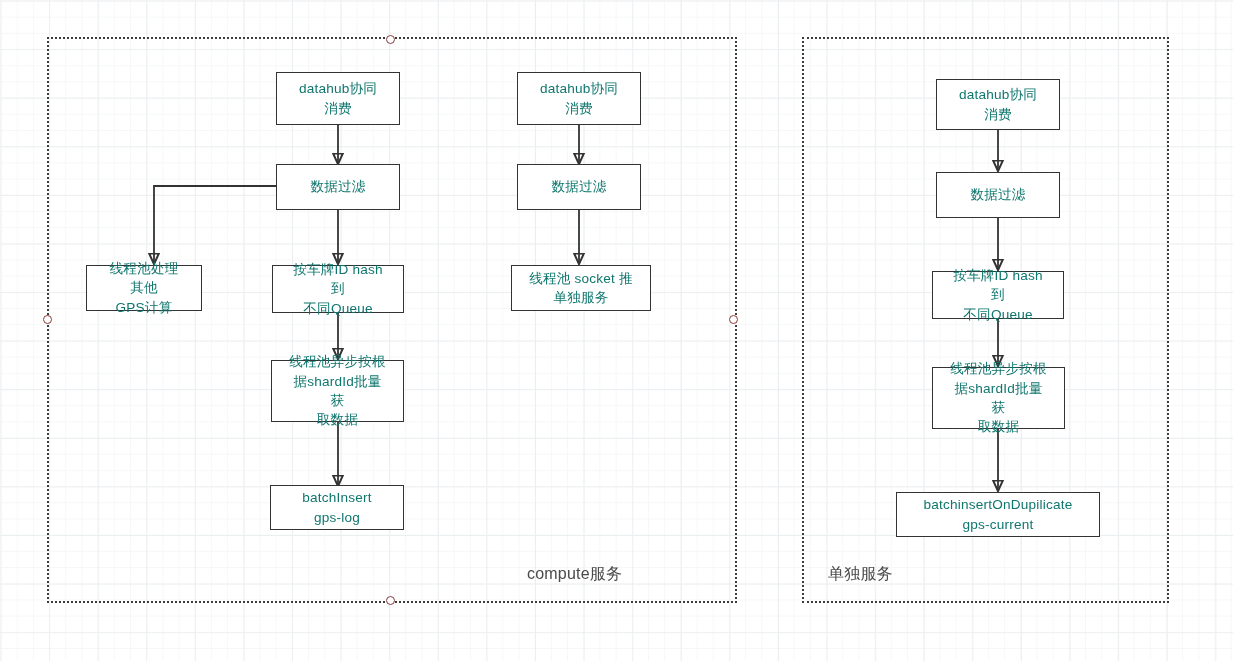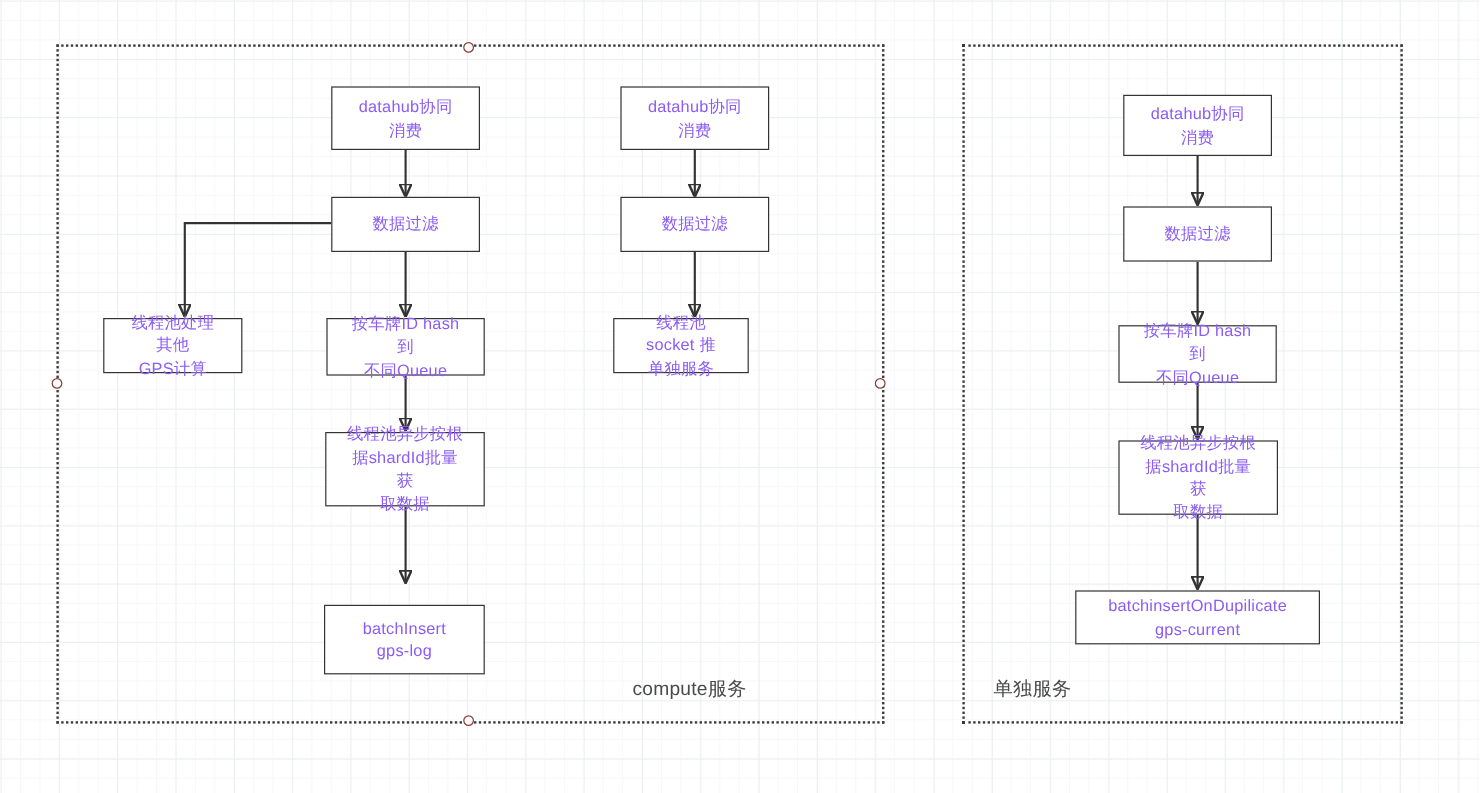--- a/index.html
+++ b/index.html
@@ -52,21 +52,21 @@
     background: #ffffff;
     box-sizing: border-box;
   }
 
   
   .node {
     position: absolute;
     box-sizing: border-box;
     border: 1.8px solid #333333;
     background: #ffffff;
-    color: #8b5cf6;
+    color: #0f766e;
     font-size: 13.6px;
     line-height: 1.42;
     display: flex;
     align-items: center;
     justify-content: center;
     text-align: center;
     letter-spacing: 0.2px;
     padding: 2px 16px;
   }
   .node span { display: block; }
@@ -141,38 +141,38 @@
           <span>不同Queue</span>
         </div>
       </div>
       <div class="node" style="left: 271px; top: 360px; width: 133px; height: 62px;">
         <div>
           <span>线程池异步按根</span>
           <span>据shardId批量获</span>
           <span>取数据</span>
         </div>
       </div>
-      <div class="node" style="left: 270px; top: 504px; width: 134px; height: 58px;">
+      <div class="node" style="left: 270px; top: 485px; width: 134px; height: 45px;">
         <div>
           <span>batchInsert</span>
           <span>gps-log</span>
         </div>
       </div>
       <div class="node" style="left: 517px; top: 72px; width: 124px; height: 53px;">
         <div>
           <span>datahub协同</span>
           <span>消费</span>
         </div>
       </div>
       <div class="node" style="left: 517px; top: 164px; width: 124px; height: 46px;">
         <div>
           <span>数据过滤</span>
         </div>
       </div>
-      <div class="node" style="left: 511px; top: 265px; width: 113px; height: 46px;">
+      <div class="node" style="left: 511px; top: 265px; width: 140px; height: 46px;">
         <div>
           <span>线程池 socket 推</span>
           <span>单独服务</span>
         </div>
       </div>
       <div class="node" style="left: 936px; top: 79px; width: 124px; height: 51px;">
         <div>
           <span>datahub协同</span>
           <span>消费</span>
         </div>

